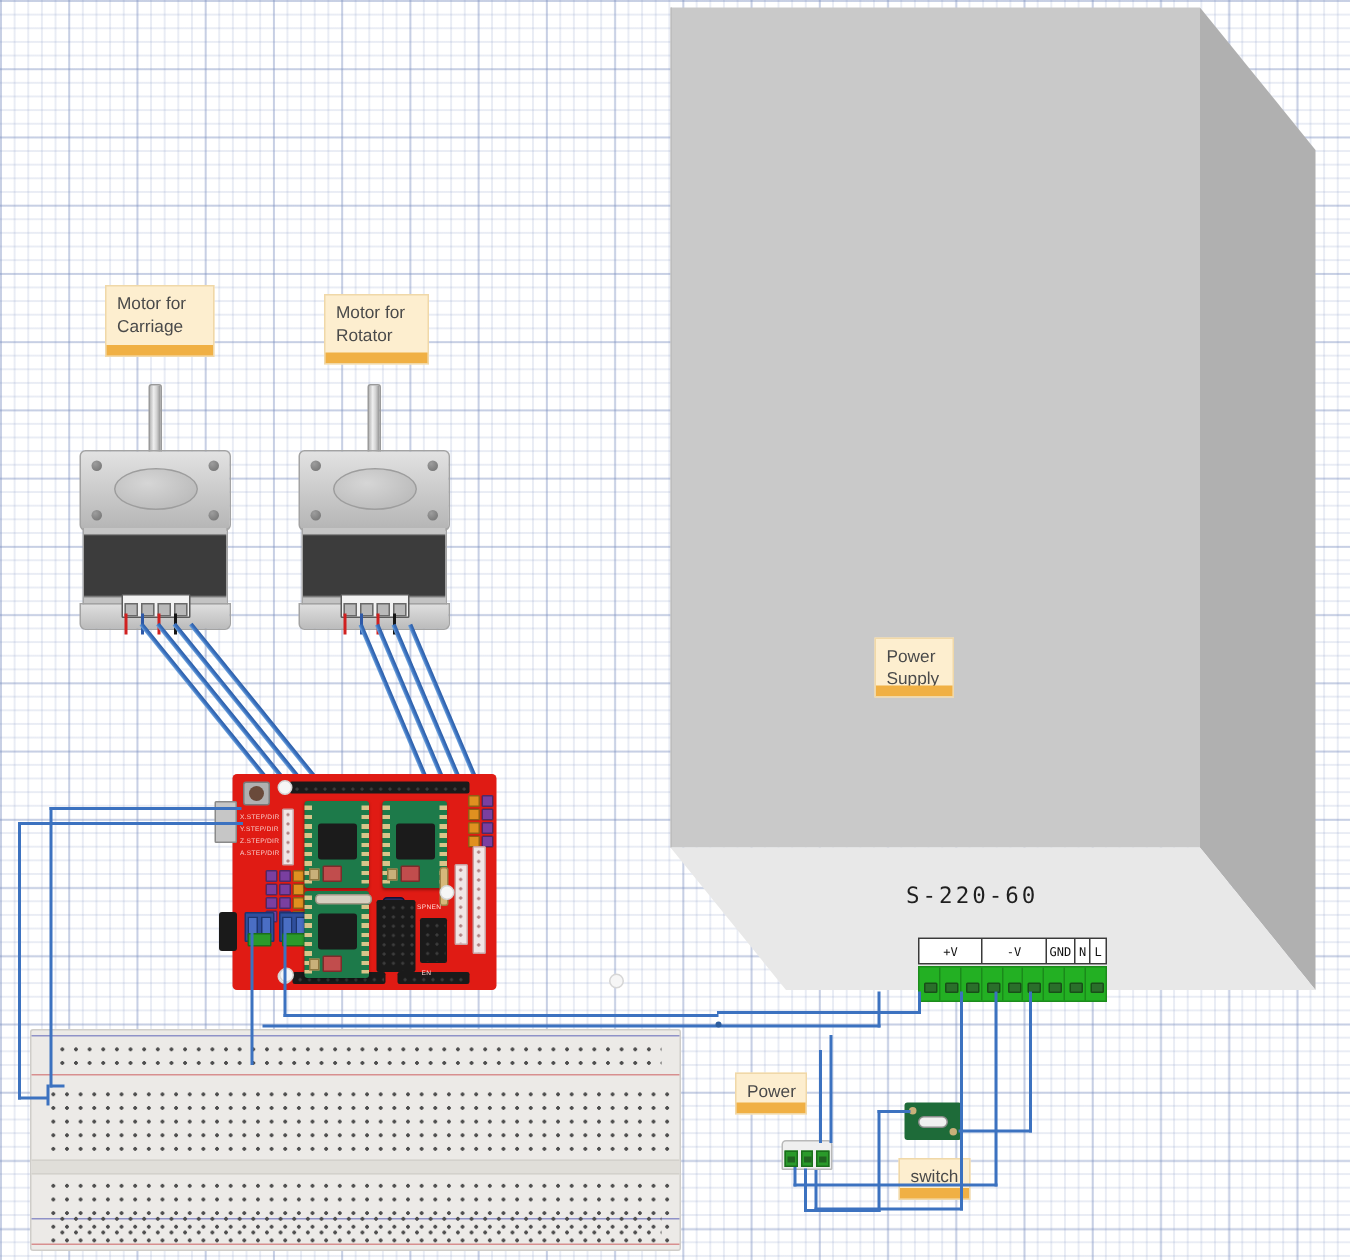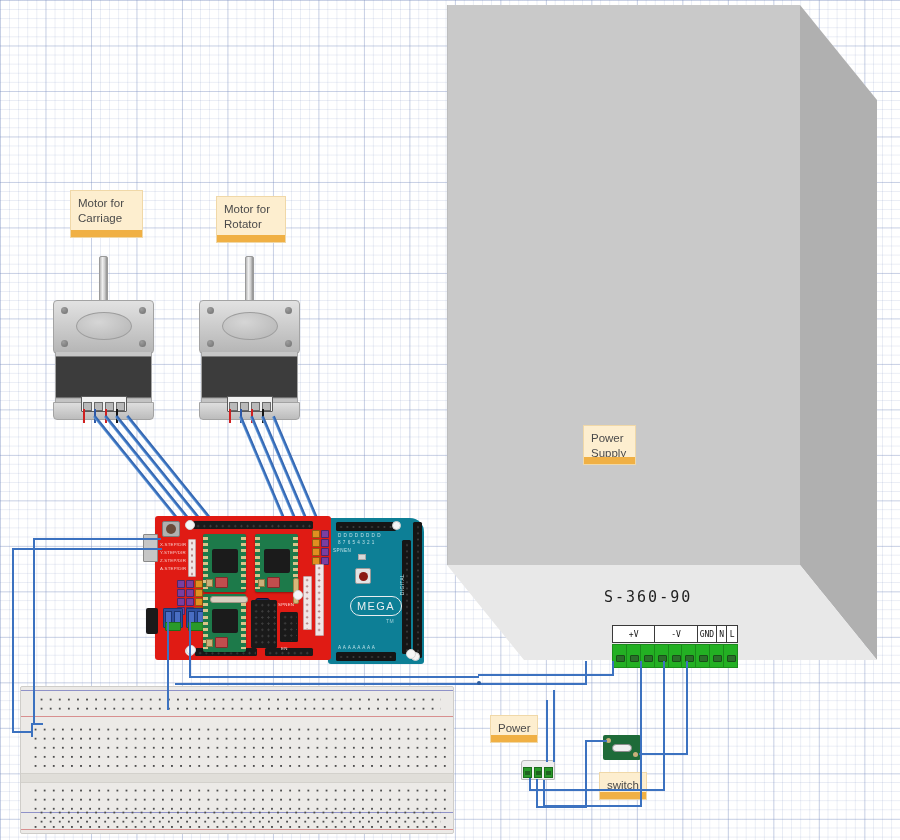--- a/index.html
+++ b/index.html
@@ -377,21 +377,21 @@
     <div class="psu-side" style="left:353px; top:0; width:0; height:0;
                 border-top:0; border-left:0;
                 background:transparent;
                 clip-path:none;"></div>
     <svg width="440" height="690" style="position:absolute;left:0;top:0;">
       <polygon points="353,0 430,95 430,655 353,560" fill="#b0b0b0"></polygon>
       <polygon points="0,560 353,560 430,655 0,655" fill="#b0b0b0" opacity="0"></polygon>
       <polygon points="0,560 353,560 430,655 77,655" fill="#e8e8e8"></polygon>
       <polygon points="0,560 77,655 77,690 0,690" fill="#ffffff" opacity="0"></polygon>
     </svg>
-    <div class="psu-model" style="left:157px; top:583px;">S-360-90</div>
+    <div class="psu-model" style="left:157px; top:583px;">S-220-60</div>
 
     <div class="term-labels" style="left:165px; top:620px; width:126px;">
       <div style="width:43px;">+V</div>
       <div style="width:43px;">-V</div>
       <div style="width:20px;">GND</div>
       <div style="width:10px;">N</div>
       <div style="width:10px;">L</div>
     </div>
 
     <div class="term-block" style="left:165px; top:639px; width:126px; height:24px;">
@@ -468,38 +468,20 @@
   <div class="ribbon" style="left:93px;  top:417px; width:3px; height:152px; transform:rotate(-39deg);"></div>
   <div class="ribbon" style="left:104px; top:417px; width:3px; height:152px; transform:rotate(-39deg);"></div>
   <div class="ribbon" style="left:115px; top:417px; width:3px; height:152px; transform:rotate(-39deg);"></div>
   <div class="ribbon" style="left:126px; top:417px; width:3px; height:152px; transform:rotate(-39deg);"></div>
 
   <div class="ribbon" style="left:239px; top:417px; width:3px; height:134px; transform:rotate(-23deg);"></div>
   <div class="ribbon" style="left:250px; top:417px; width:3px; height:134px; transform:rotate(-23deg);"></div>
   <div class="ribbon" style="left:261px; top:417px; width:3px; height:134px; transform:rotate(-23deg);"></div>
   <div class="ribbon" style="left:272px; top:417px; width:3px; height:134px; transform:rotate(-23deg);"></div>
 
-  <div class="mega" style="left:328px; top:518px; width:96px; height:146px;">
-    <div class="hdr" style="left:8px; top:4px; width:60px; height:9px;"></div>
-    <div class="hdr" style="right:2px; top:4px; width:9px; height:136px;"></div>
-    <div class="hdr" style="right:13px; top:22px; width:9px; height:114px;"></div>
-    <div class="hdr" style="left:8px; bottom:3px; width:60px; height:9px;"></div>
-    <div class="pinlabels" style="left:10px; top:15px;">D D D D D D D D</div>
-    <div class="pinlabels" style="left:10px; top:22px;">8 7 6 5 4 3 2 1</div>
-
-    <div class="mega-silk" style="position:absolute;left:5px;top:30px;color:#bfe2e8;font-size:4.6px;letter-spacing:.5px;">SPNEN</div>
-    <div class="micro" style="left:30px; top:36px; width:8px; height:6px;"></div>
-    <div class="btn" style="left:27px; top:50px; width:16px; height:16px;"></div>
-    <div class="logo" style="left:22px; top:78px; width:52px; height:20px;">MEGA</div>
-    <div class="sub" style="left:58px; top:100px;">TM</div>
-    <div class="pinlabels" style="left:10px; bottom:14px;">A A A A A A A A</div>
-    <div class="pinlabels" style="right:24px; top:56px; transform:rotate(-90deg); transform-origin:right top;">DIGITAL</div>
-    <div class="hole" style="left:64px; top:3px;"></div>
-    <div class="hole" style="right:4px; bottom:3px;"></div>
-  </div>
 
   <div class="shield" style="left:155px; top:516px; width:176px; height:144px;">
 
     <div class="hdrblk" style="left:38px; top:5px; width:120px; height:8px;"></div>
     <div class="hdrblk" style="left:40px; bottom:4px; width:62px; height:8px;"></div>
     <div class="hdrblk" style="left:110px; bottom:4px; width:48px; height:8px;"></div>
 
     <div class="smallbtn" style="left:7px; top:5px; width:18px; height:16px;"></div>
 
     <div class="sil" style="left:5px; top:26px;">X.STEP/DIR</div>

